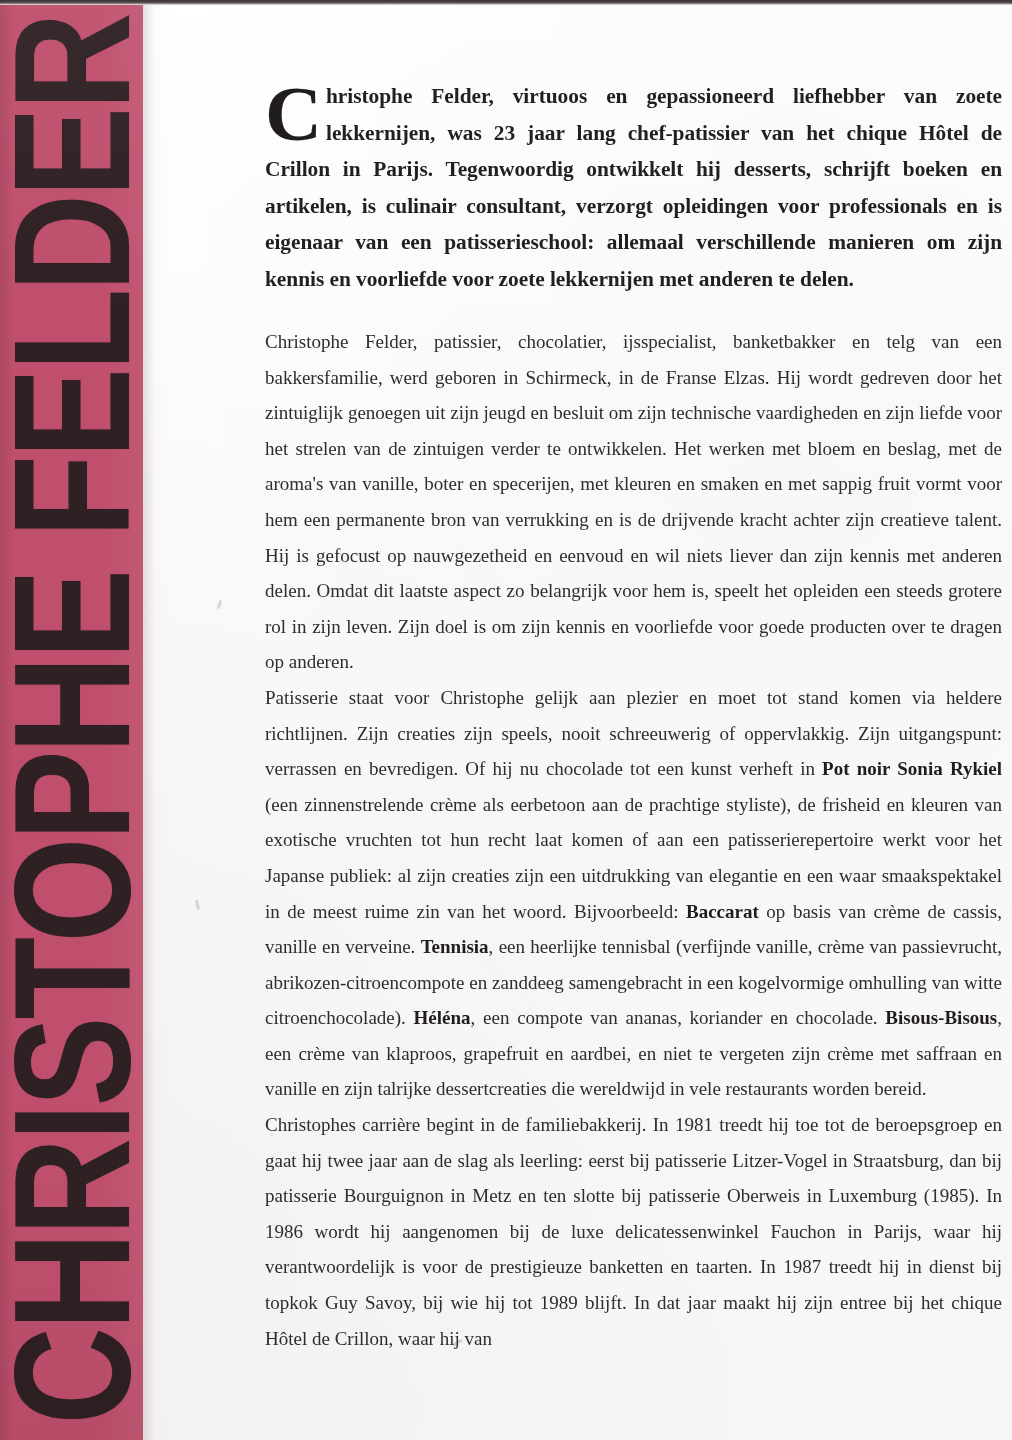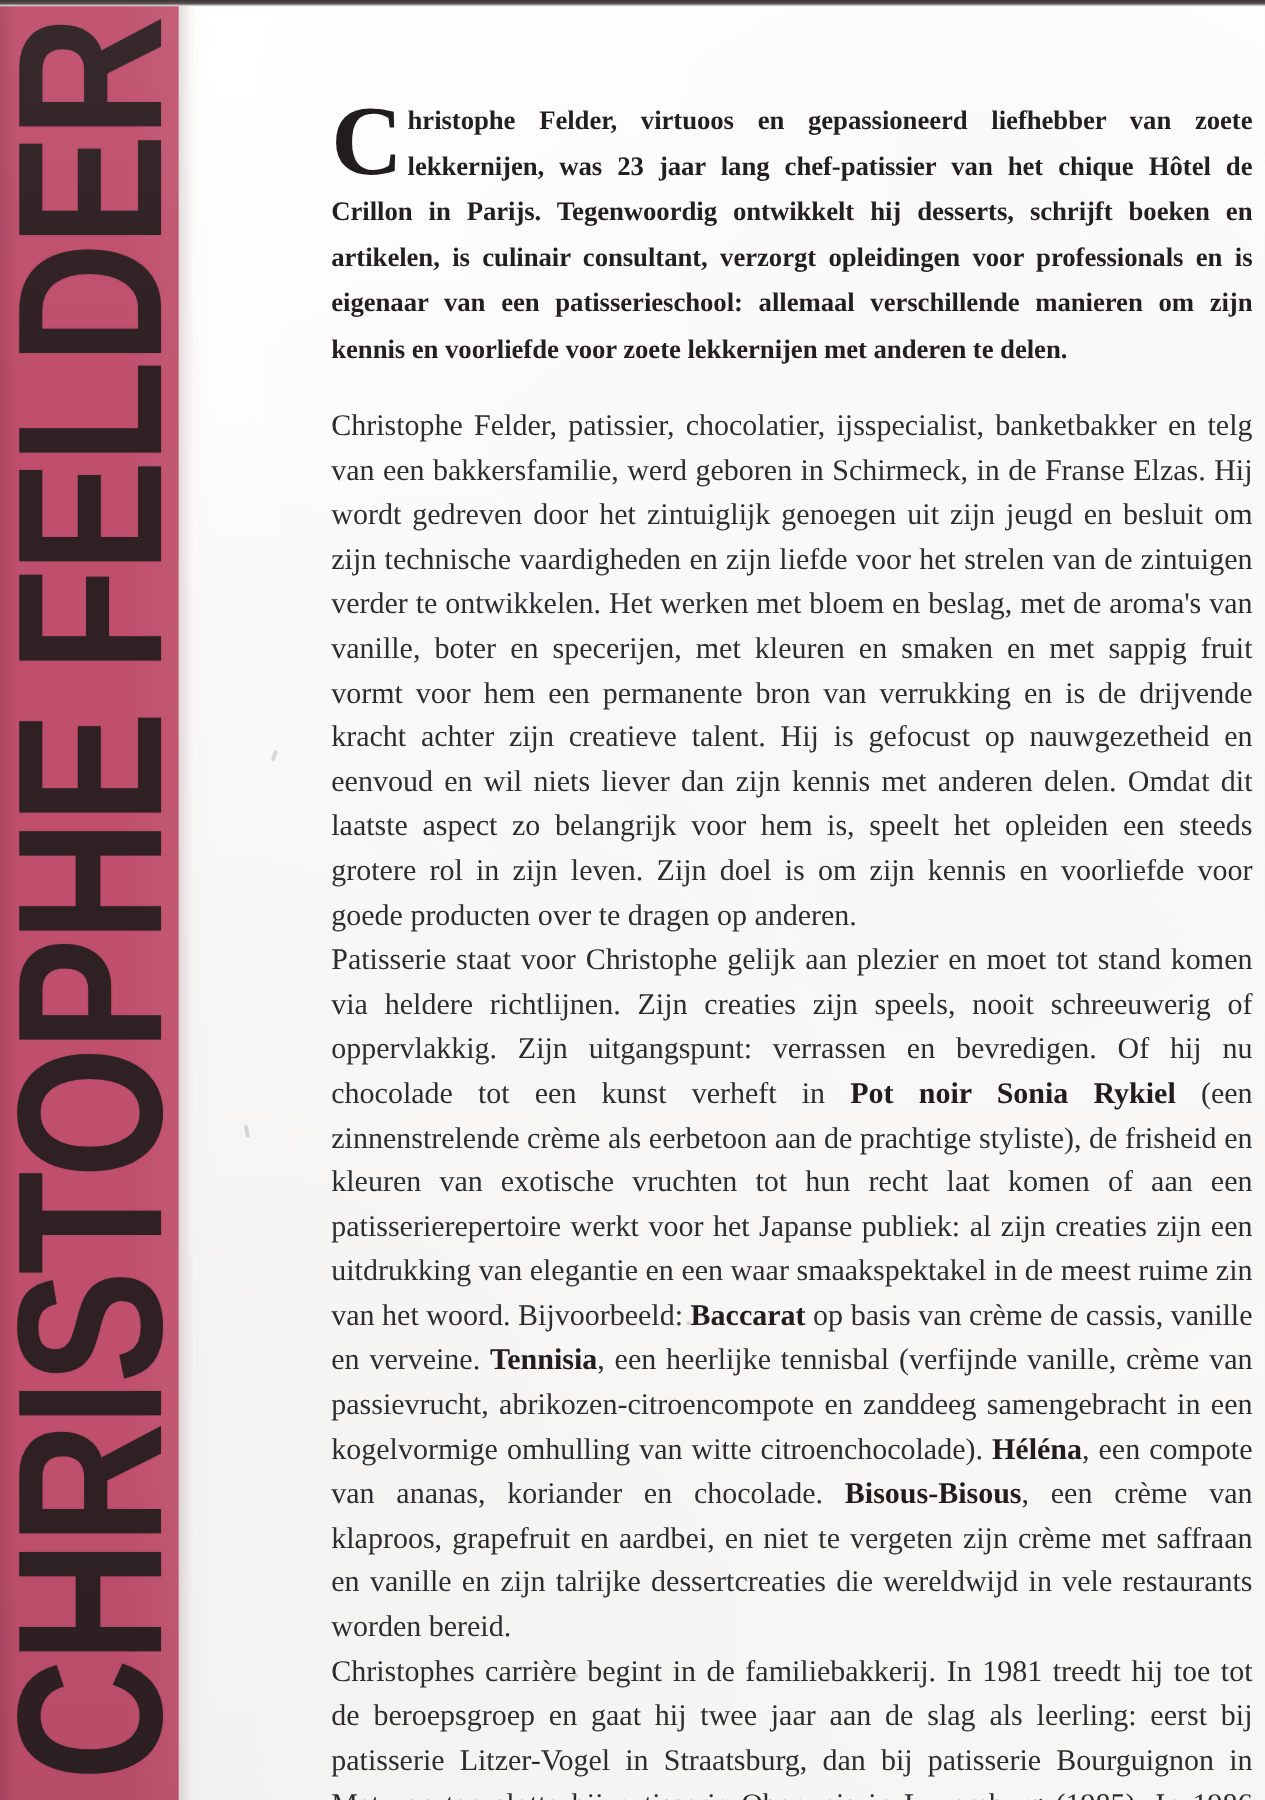--- a/index.html
+++ b/index.html
@@ -127,21 +127,21 @@
     font-weight: 700;
     font-size: 79px;
     line-height: 60px;
     padding: 6px 3px 0 0;
     margin: 0 1px -4px 0;
     color: #211d1e;
     font-family: "Liberation Serif", "DejaVu Serif", serif;
   }
 
   .body-par {
-    font-size: 24px;
+    font-size: 19px;
     line-height: 35.6px;
     letter-spacing: 0.0px;
     color: #2d2d2f;
   }
   .body-par b, .body-par strong {
     font-weight: 700;
     color: #211d1e;
   }
 
   

